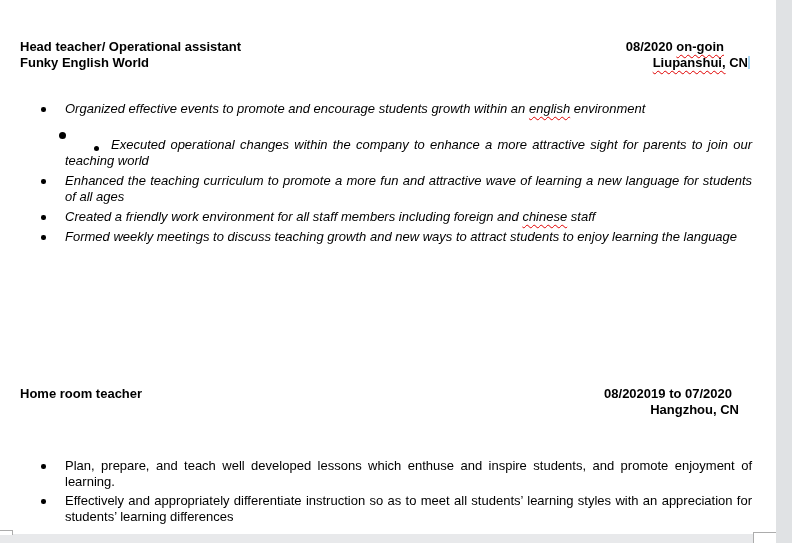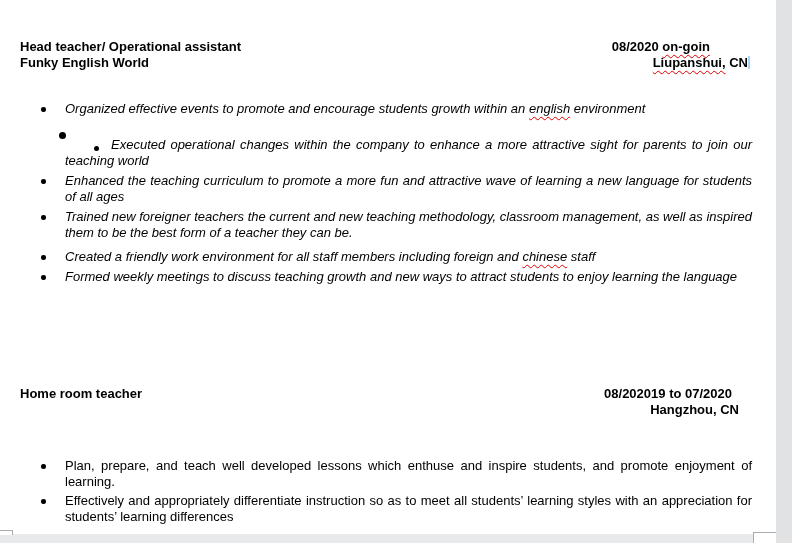--- a/index.html
+++ b/index.html
@@ -20,21 +20,21 @@
     position:relative;
   }
   .doc-page{position:absolute;left:8px;top:0;width:660px;height:543px;background:var(--page-bg);}
 
   
   .sec-header{position:absolute;left:12px;width:732px;}
   .sec1-header{top:39px;}
   .sec2-header{top:386px;}
   .hline{font-size:13px;font-weight:bold;line-height:16px;white-space:nowrap;}
   .date-block{position:absolute;top:0;right:4px;display:flex;flex-direction:column;align-items:flex-end;}
-  .s1-date-line1{margin-right:38px;}
+  .s1-date-line1{margin-right:24px;}
   .s1-date-line2{margin-right:0;}
   .s2-date-line1{margin-right:16px;}
   .s2-date-line2{margin-right:9px;}
 
   
   .bullet-list{position:absolute;left:57px;width:687px;}
   .sec1-bullets{top:101px;font-style:italic;}
   .sec2-bullets{top:458px;}
   .bullet-item{position:relative;margin-bottom:4px;}
   .bullet-item .dot{
@@ -111,24 +111,20 @@
       <span class="big-dot"></span>
       <span class="small-dot"></span>
       <div class="bullet-text"><span>Executed operational changes within the company to enhance a more attractive sight for parents to join our teaching world</span></div>
     </div>
 
     <div class="bullet-item">
       <span class="dot"></span>
       <div class="bullet-text"><span>Enhanced the teaching curriculum to promote a more fun and attractive wave of learning a new language for students of all ages</span></div>
     </div>
 
-    <div class="bullet-item mb8">
-      <span class="dot"></span>
-      <div class="bullet-text"><span>Trained new foreigner teachers the current and new teaching methodology, classroom management, as well as inspired them to be the best form of a teacher they can be.</span></div>
-    </div>
 
     <div class="bullet-item">
       <span class="dot"></span>
       <div class="bullet-text"><span>Created a friendly work environment for all staff members including foreign and </span><span class="squiggle">chinese</span><span> staff</span></div>
     </div>
 
     <div class="bullet-item">
       <span class="dot"></span>
       <div class="bullet-text"><span>Formed weekly meetings to discuss teaching growth and new ways to attract students to enjoy learning the language</span></div>
     </div>

